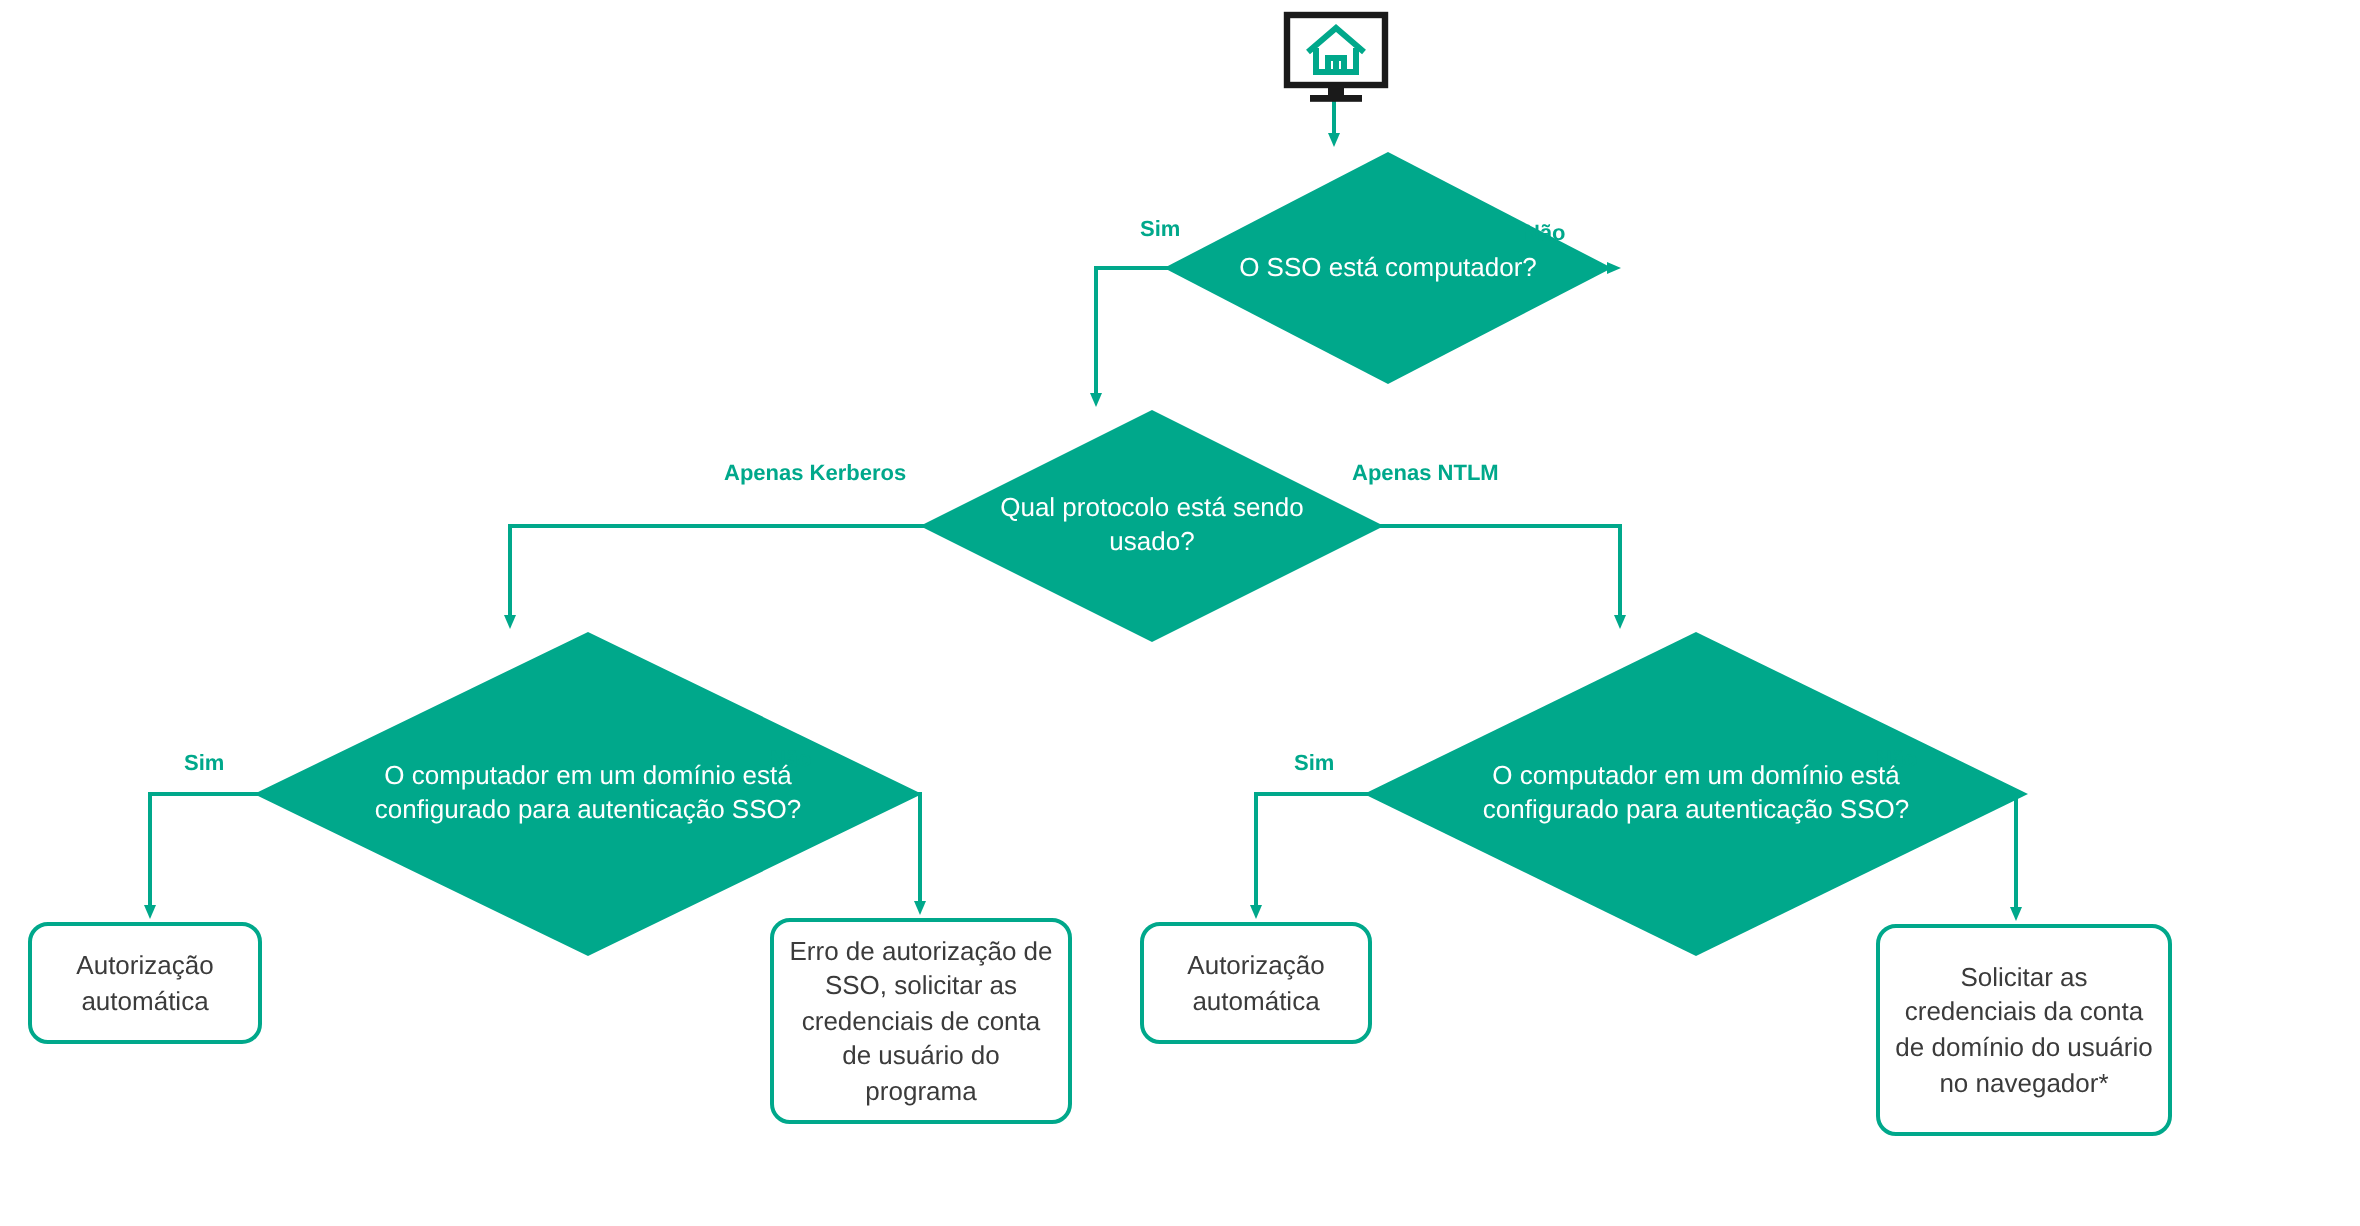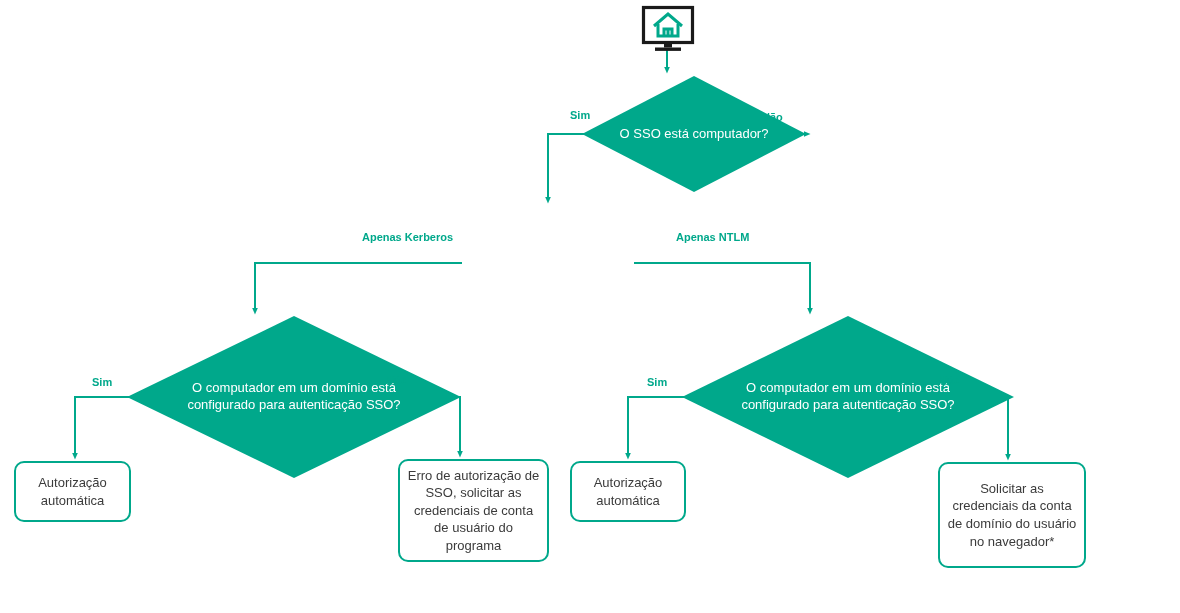--- a/index.html
+++ b/index.html
@@ -56,35 +56,38 @@
         <path d="M24 32 L24 25 L32 25 L32 32"></path>
         <path d="M28 26 L28 32"></path>
       </g>
     </svg>
   </div>
 
   <div class="diamond" style="left:582px;top:76px;width:172px;height:116px;padding:0 26px;">
     <span>O SSO está computador?</span>
   </div>
 
+  <div class="diamond" style="left:460px;top:205px;width:176px;height:116px;padding:0 28px;">
+    <span>Qual protocolo está sendo usado?</span>
+  </div>
 
   <div class="diamond" style="left:127px;top:316px;width:258px;height:162px;padding:0 38px;">
     <span>O computador em um domínio está configurado para autenticação SSO?</span>
   </div>
 
   <div class="diamond" style="left:682px;top:316px;width:256px;height:162px;padding:0 38px;">
     <span>O computador em um domínio está configurado para autenticação SSO?</span>
   </div>
 
 
   <div class="rbox" style="left:14px;top:461px;width:117px;height:61px;padding:4px 10px;">
     <span>Autorização automática</span>
   </div>
 
-  <div class="rbox" style="left:398px;top:459px;width:151px;height:103px;padding:4px 6px;">
+  <div class="rbox" style="left:385px;top:459px;width:151px;height:103px;padding:4px 6px;">
     <span>Erro de autorização de SSO, solicitar as credenciais de conta de usuário do programa</span>
   </div>
 
   <div class="rbox" style="left:570px;top:461px;width:116px;height:61px;padding:4px 10px;">
     <span>Autorização automática</span>
   </div>
 
   <div class="rbox" style="left:938px;top:462px;width:148px;height:106px;padding:4px 6px;">
     <span>Solicitar as credenciais da conta de domínio do usuário no navegador*</span>
   </div>

